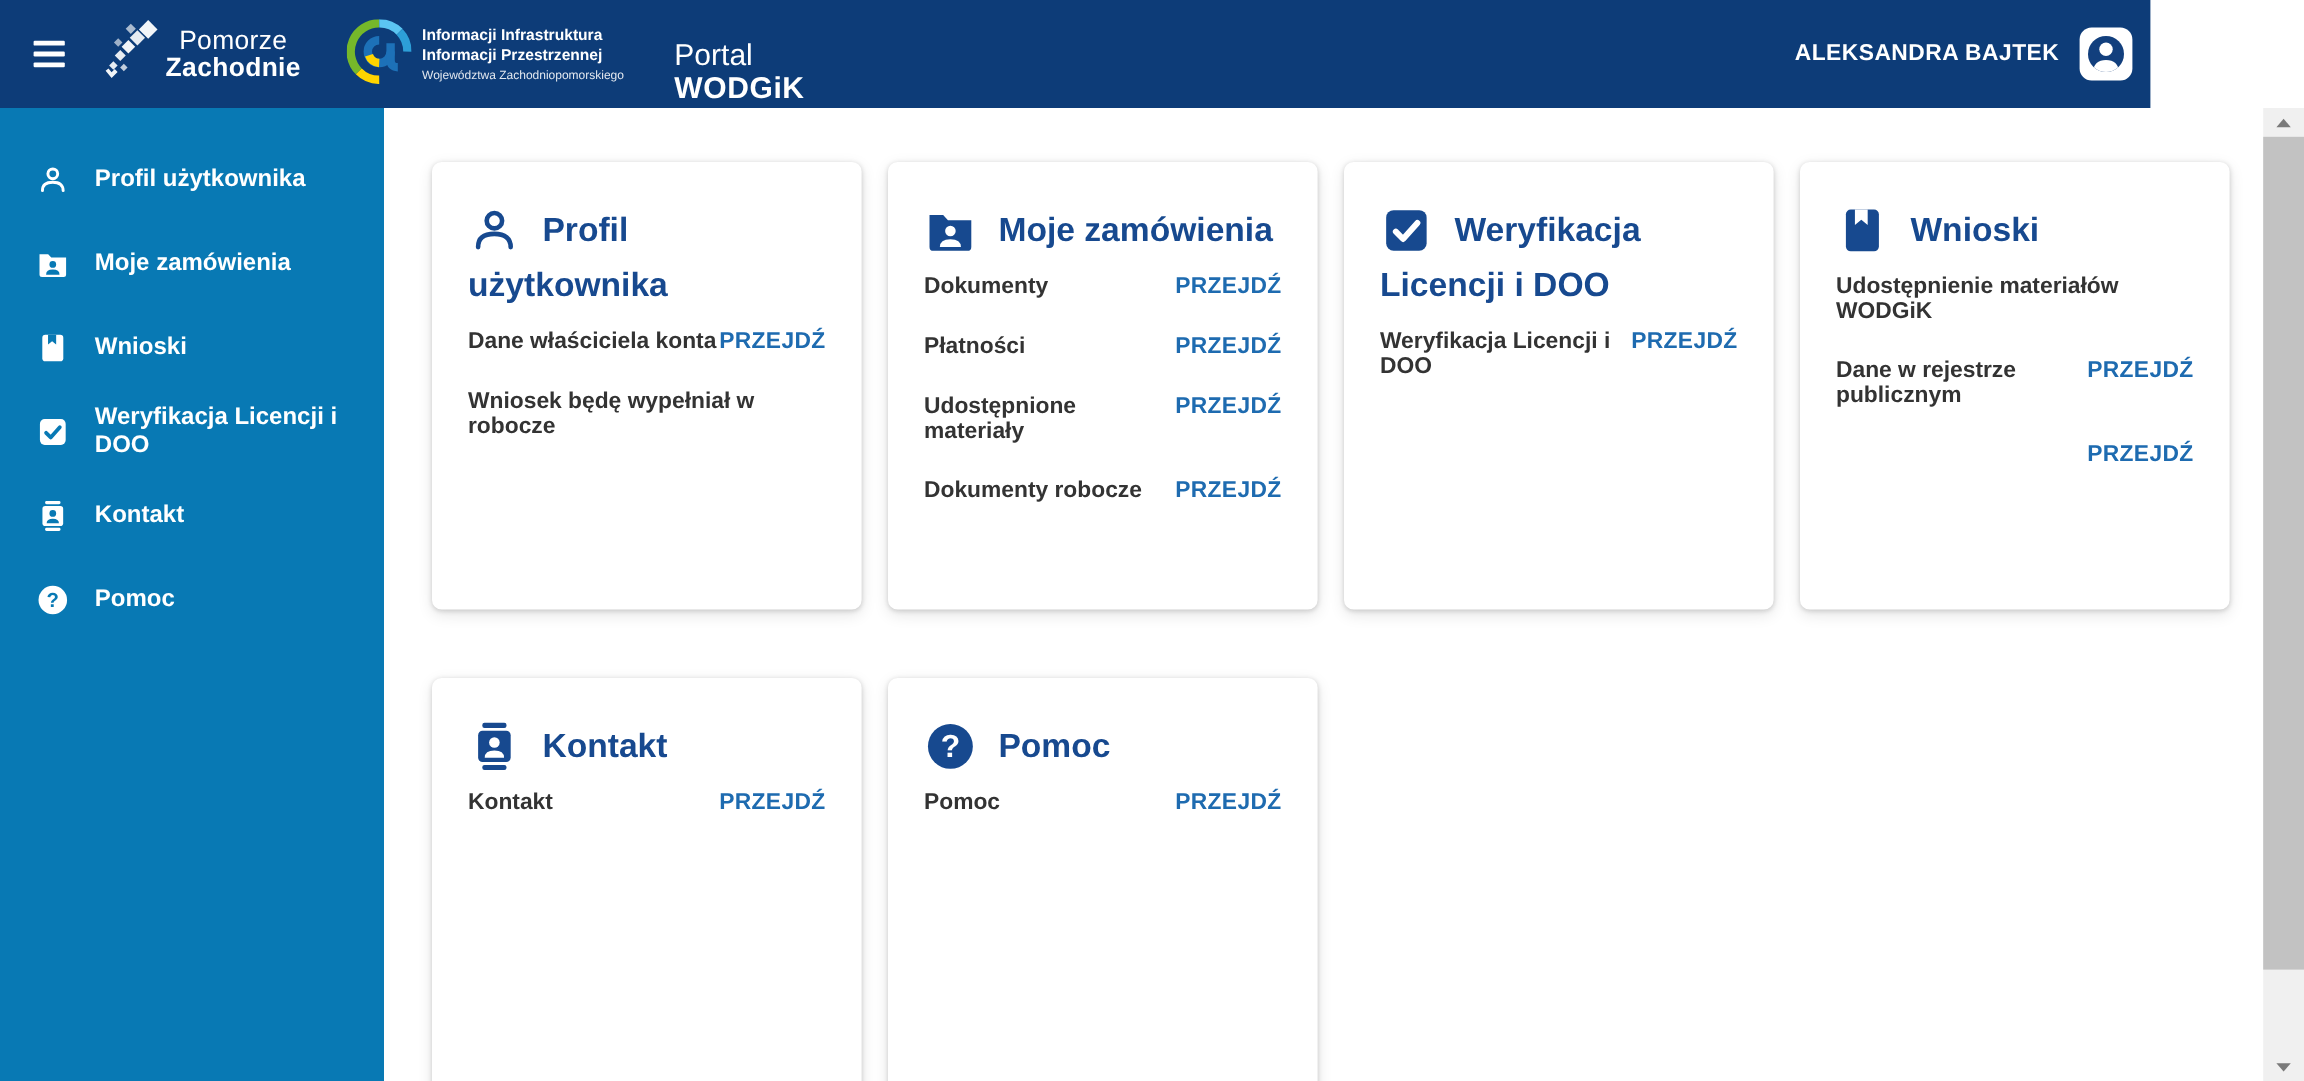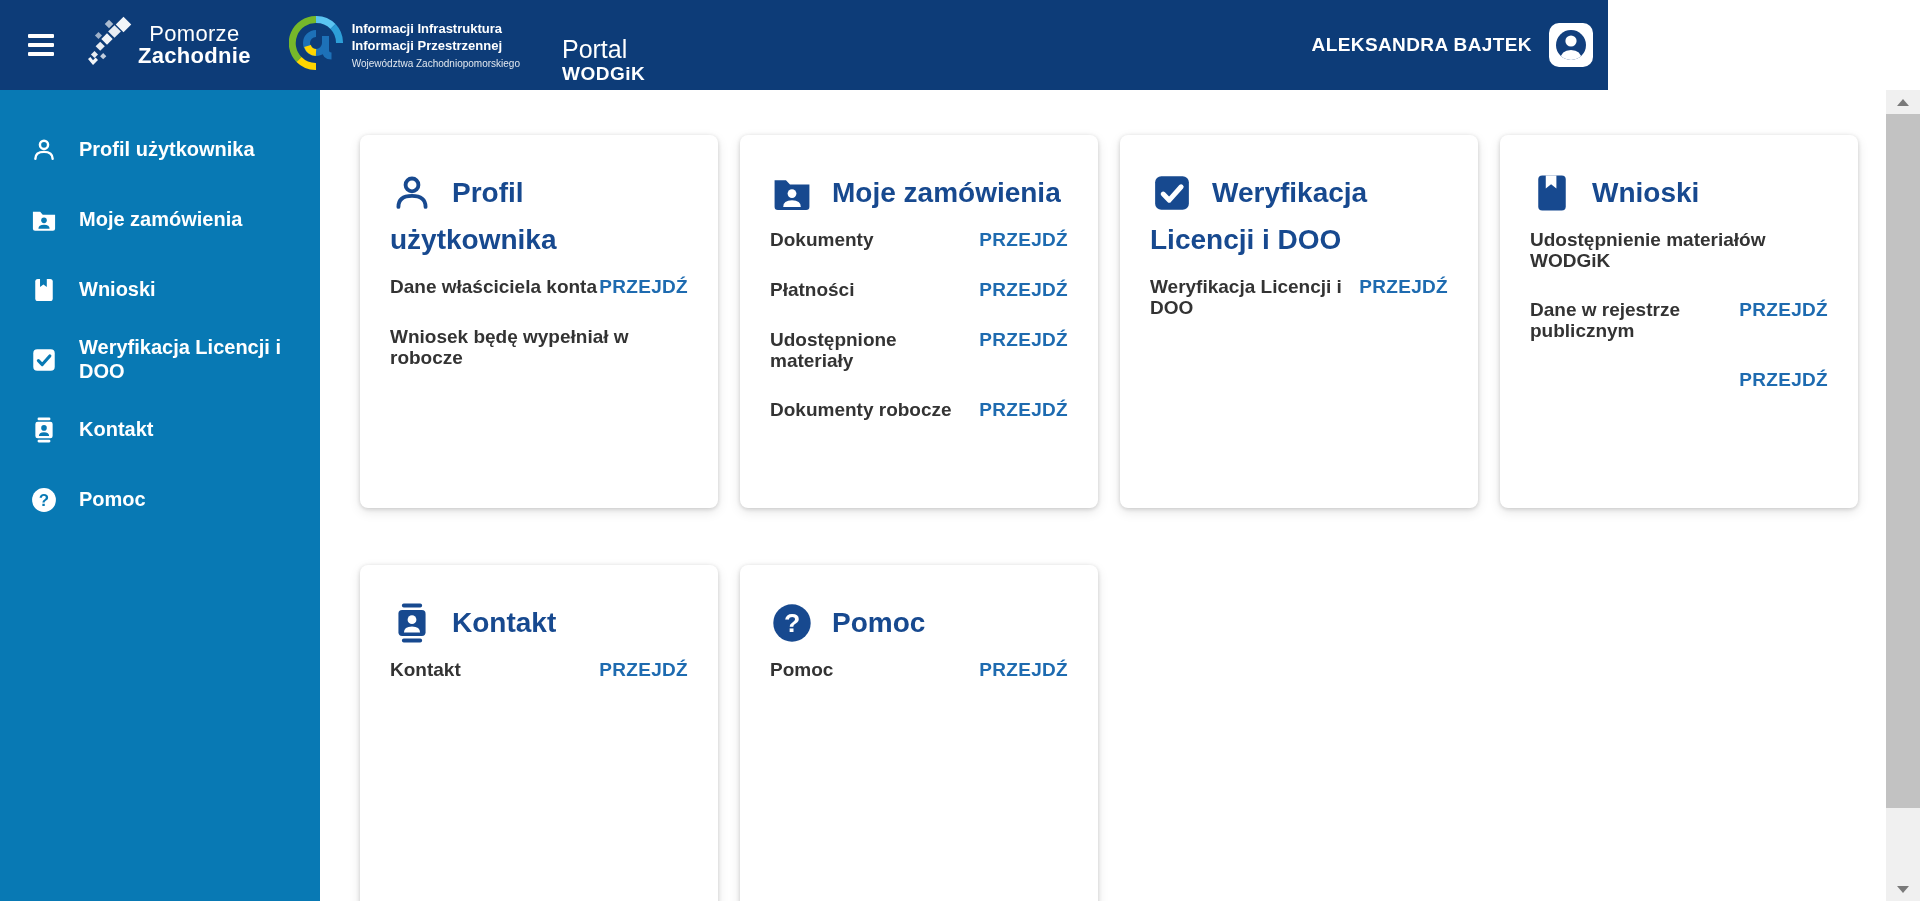--- a/index.html
+++ b/index.html
@@ -3,36 +3,36 @@
 <meta charset="utf-8">
 <style>
   html,body{margin:0;padding:0;}
   body{
     width:1920px;height:901px;overflow:hidden;position:relative;
     font-family:"Liberation Sans","DejaVu Sans",sans-serif;
     background:#ffffff;
   }
   
   .header{
-    position:absolute;left:0;top:0;width:1608px;height:90px;
+    position:absolute;left:0;top:0;width:1792px;height:90px;
     background:#0d3c78;display:flex;align-items:center;z-index:5;
   }
   .hamburger{margin-left:28px;width:26px;display:flex;flex-direction:column;gap:5px;cursor:pointer;}
   .hamburger span{display:block;height:4px;border-radius:1px;background:#fff;}
   .pz-logo{display:flex;align-items:center;margin-left:30px;cursor:pointer;}
   .pz-text{margin-left:6px;color:#fff;text-align:center;line-height:1.02;}
   .pz-text .l1{font-size:22px;font-weight:400;letter-spacing:.3px;}
   .pz-text .l2{font-size:22px;font-weight:700;letter-spacing:.3px;}
   .riip-logo{display:flex;align-items:center;margin-left:38px;cursor:pointer;}
   .riip-text{margin-left:9px;color:#fff;}
   .riip-text .b{font-size:13px;font-weight:700;line-height:1.25;}
   .riip-text .s{font-size:10px;font-weight:400;margin-top:4px;color:rgba(255,255,255,.88);}
   .portal-text{margin-left:42px;color:#fff;line-height:1.12;}
   .portal-text .l1{font-size:25px;font-weight:400;margin-top:29px;}
-  .portal-text .l2{font-size:19px;font-weight:700;letter-spacing:.5px;}
+  .portal-text .l2{font-size:25px;font-weight:700;letter-spacing:.5px;}
   .header-spacer{flex:1;}
   .user-name{color:#fff;font-size:19px;font-weight:700;letter-spacing:.4px;cursor:pointer;}
   .avatar{margin-left:16px;margin-right:14px;width:46px;height:46px;cursor:pointer;}
   
   .sidebar{
     position:absolute;left:0;top:90px;width:320px;height:811px;
     background:#0879b4;padding-top:25px;box-sizing:border-box;
   }
   .sidebar-item{
     height:70px;display:flex;align-items:center;gap:21px;

